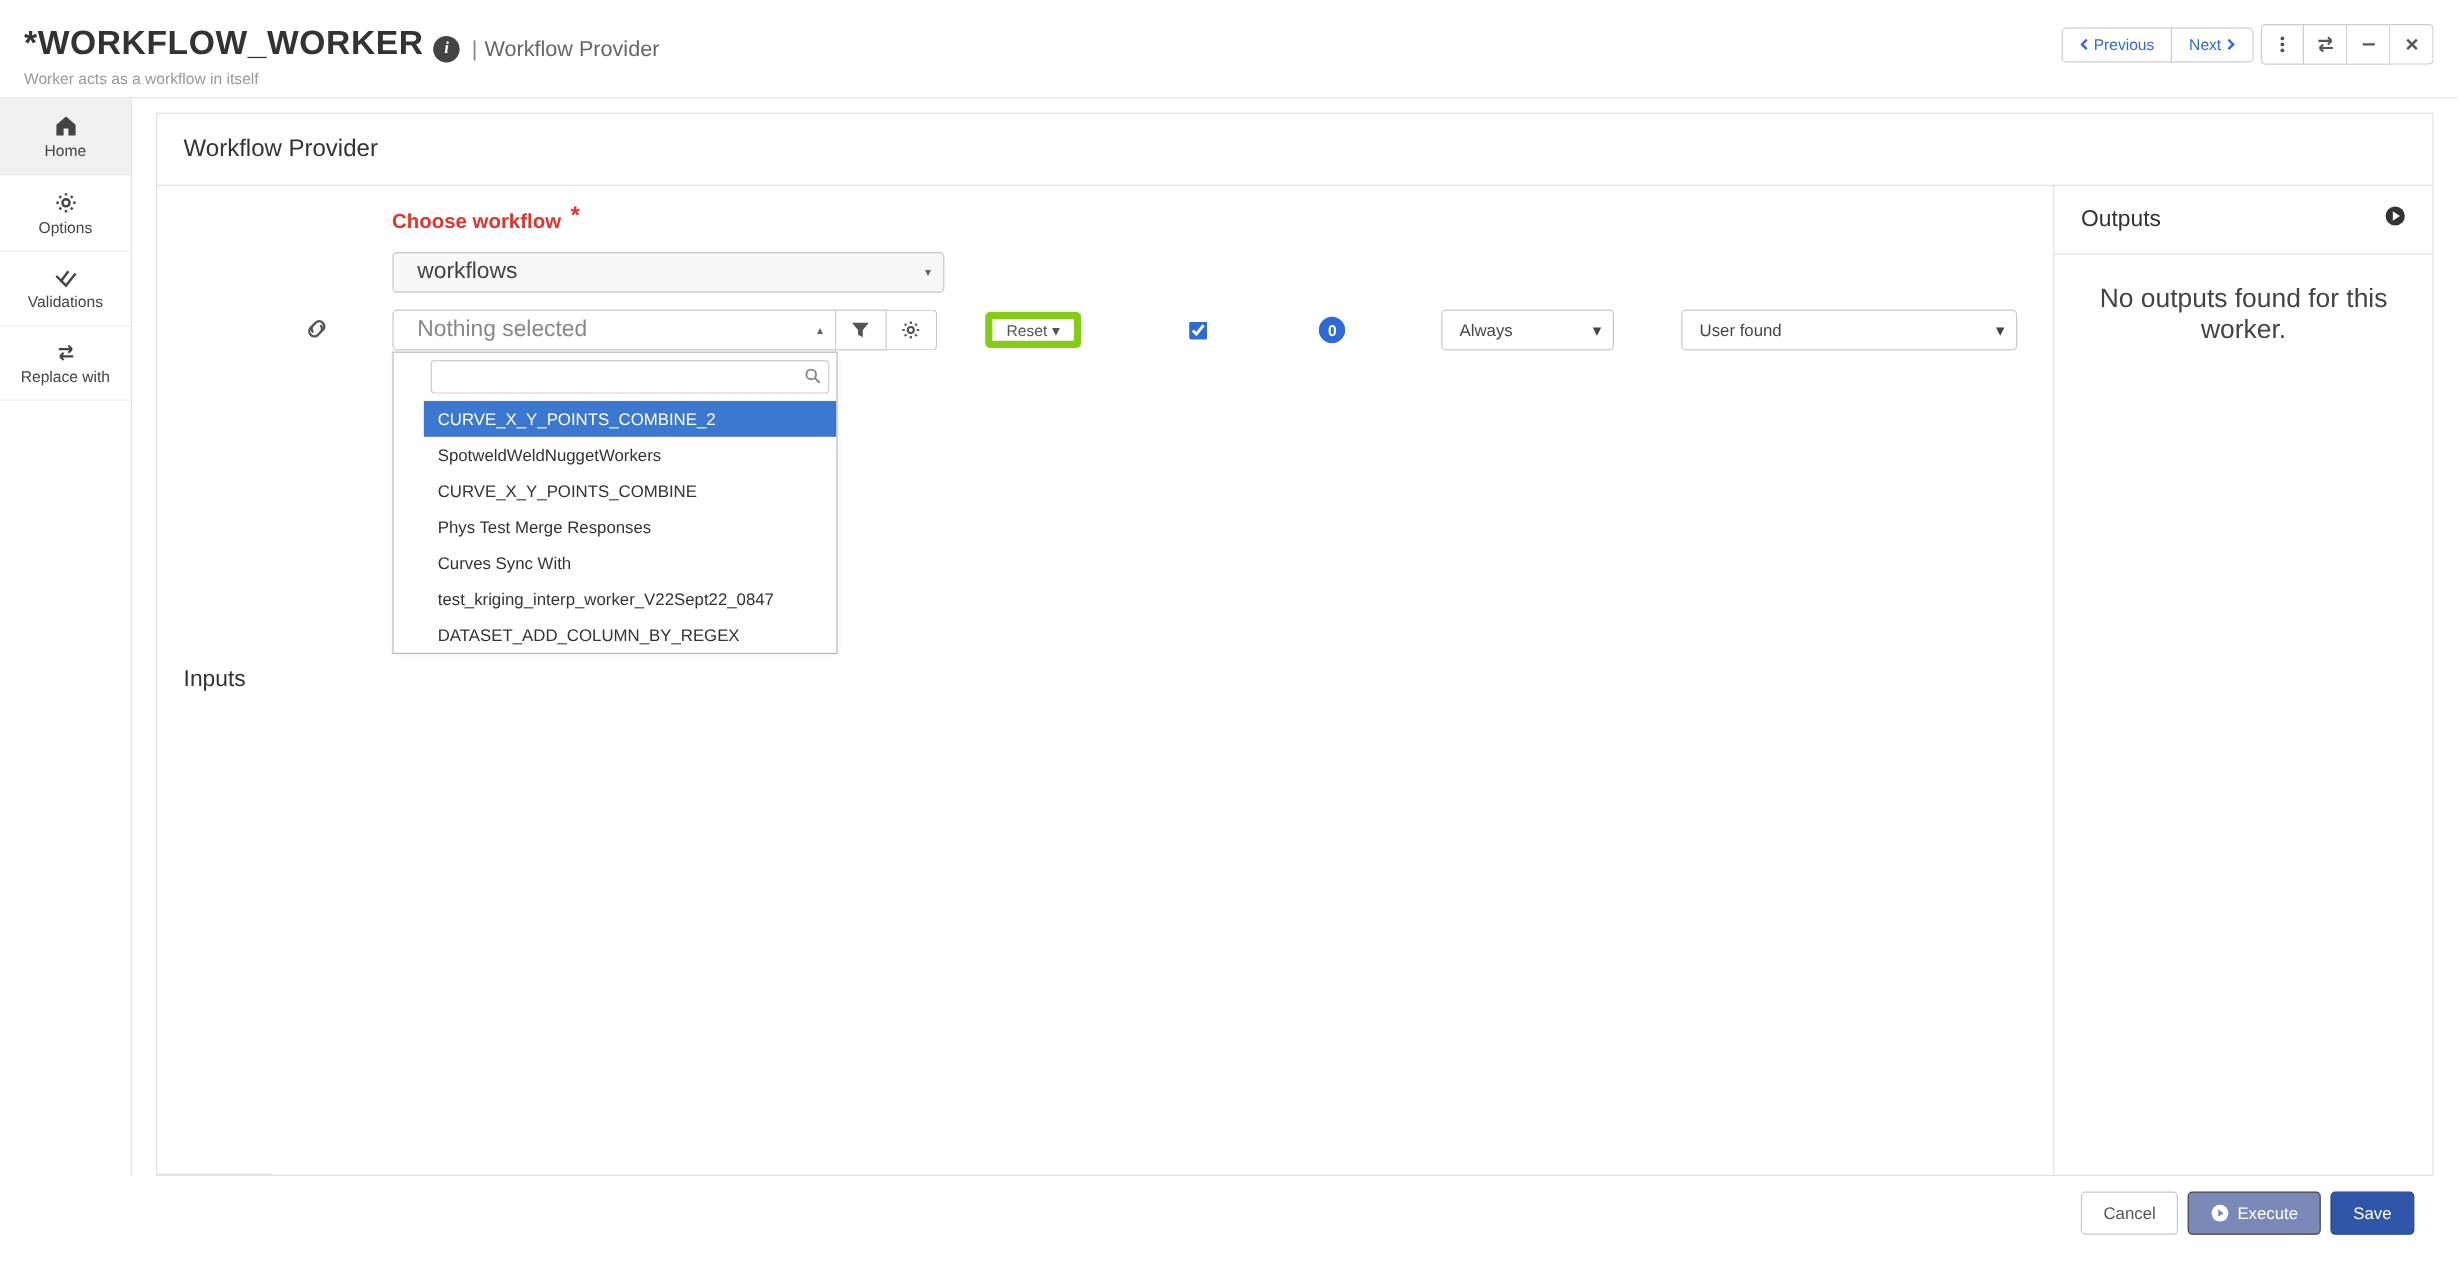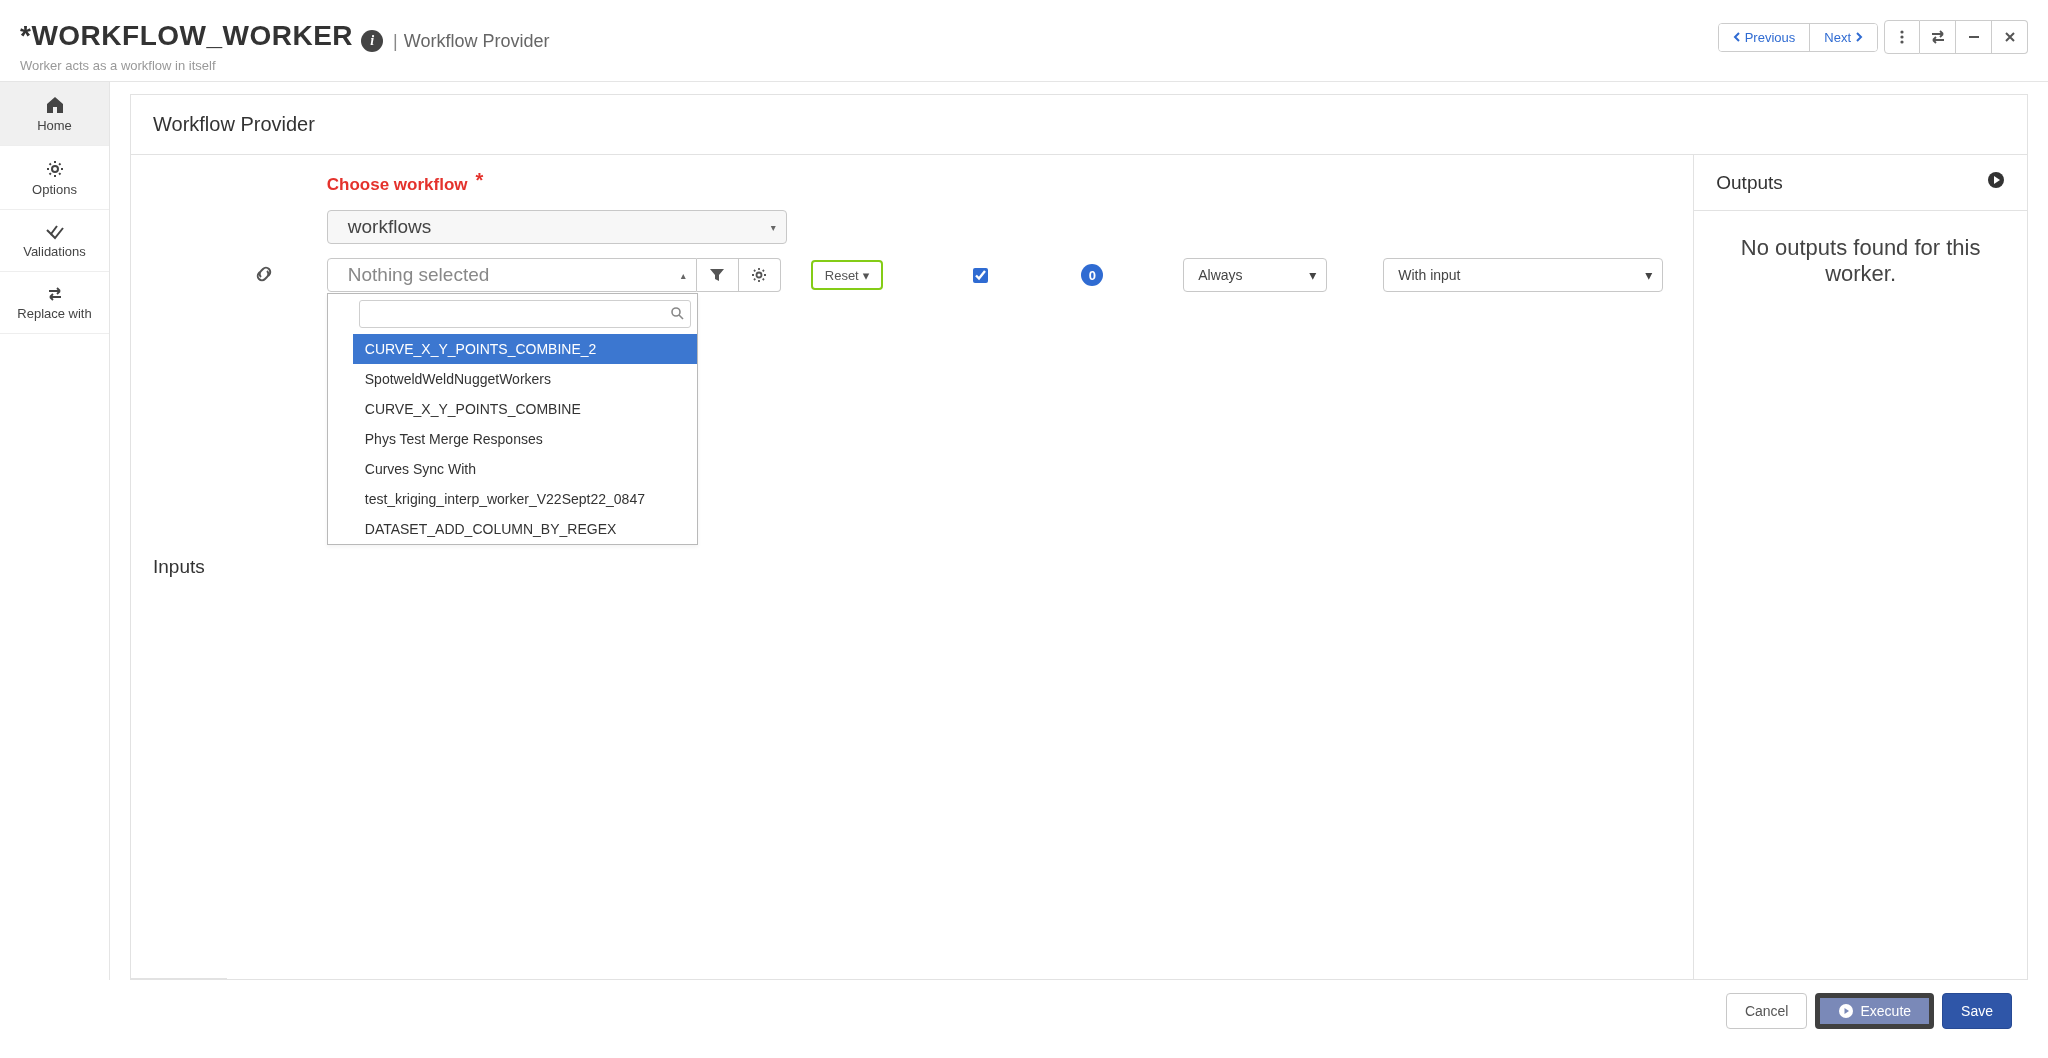--- a/index.html
+++ b/index.html
@@ -170,24 +170,24 @@
   .combo-btn {
     width: 42px; height: 34px;
     border: 1px solid #c8c8c8; border-left: none;
     background: #fff;
     display: inline-flex; align-items: center; justify-content: center;
     cursor: pointer;
   }
   .combo-btn:last-of-type { border-top-right-radius: 4px; border-bottom-right-radius: 4px; }
   .reset-btn {
     height: 30px; padding: 0 12px;
-    border: 2px solid #84cc16; border-radius: 4px; background: #fff;
+    border: 6px solid #84cc16; border-radius: 4px; background: #fff;
     display: inline-flex; align-items: center; gap: 4px;
     color: #555; font-size: 13px; cursor: pointer;
-    margin-left: 10px;
+    margin-left: 20px;
   }
 
   .checkbox {
     width: 15px; height: 15px;
     accent-color: #2f6bd2;
     margin-left: 70px;
   }
   .badge {
     width: 22px; height: 22px; border-radius: 50%;
     background: #2f6bd2; color: #fff;
@@ -255,21 +255,21 @@
     display: flex; align-items: center; justify-content: flex-end;
     gap: 8px; padding: 0 36px;
   }
   .btn {
     height: 36px; padding: 0 18px;
     border-radius: 4px; font-size: 14px;
     display: inline-flex; align-items: center; gap: 6px;
     cursor: pointer;
   }
   .btn.cancel { background: #fff; border: 1px solid #c8c8c8; color: #555; }
-  .btn.execute { background: #7a89b8; border: 5px solid #404040; color: #fff; }
+  .btn.execute { background: #7a89b8; border: 1px solid #404040; color: #fff; }
   .btn.save    { background: #2f56a8; border: 1px solid #274a94; color: #fff; }
 
   
   .tri-down::after { content: "▾"; }
   .tri-up::after   { content: "▴"; }
 </style>
 </head>
 <body>
 
 <div class="topbar">
@@ -440,21 +440,21 @@
             <input type="checkbox" class="checkbox" checked="" style="">
 
             <span class="badge">0</span>
 
             <div class="plain-select">
               <span>Always</span>
               <span class="caret tri-down"></span>
             </div>
 
             <div class="plain-select wider">
-              <span>With input</span>
+              <span>User found</span>
               <span class="caret tri-down"></span>
             </div>
 
           </div>
         </div>
       </div>
 
       <div class="outputs-col">
         <div class="col-header">
           <span>Outputs</span>

